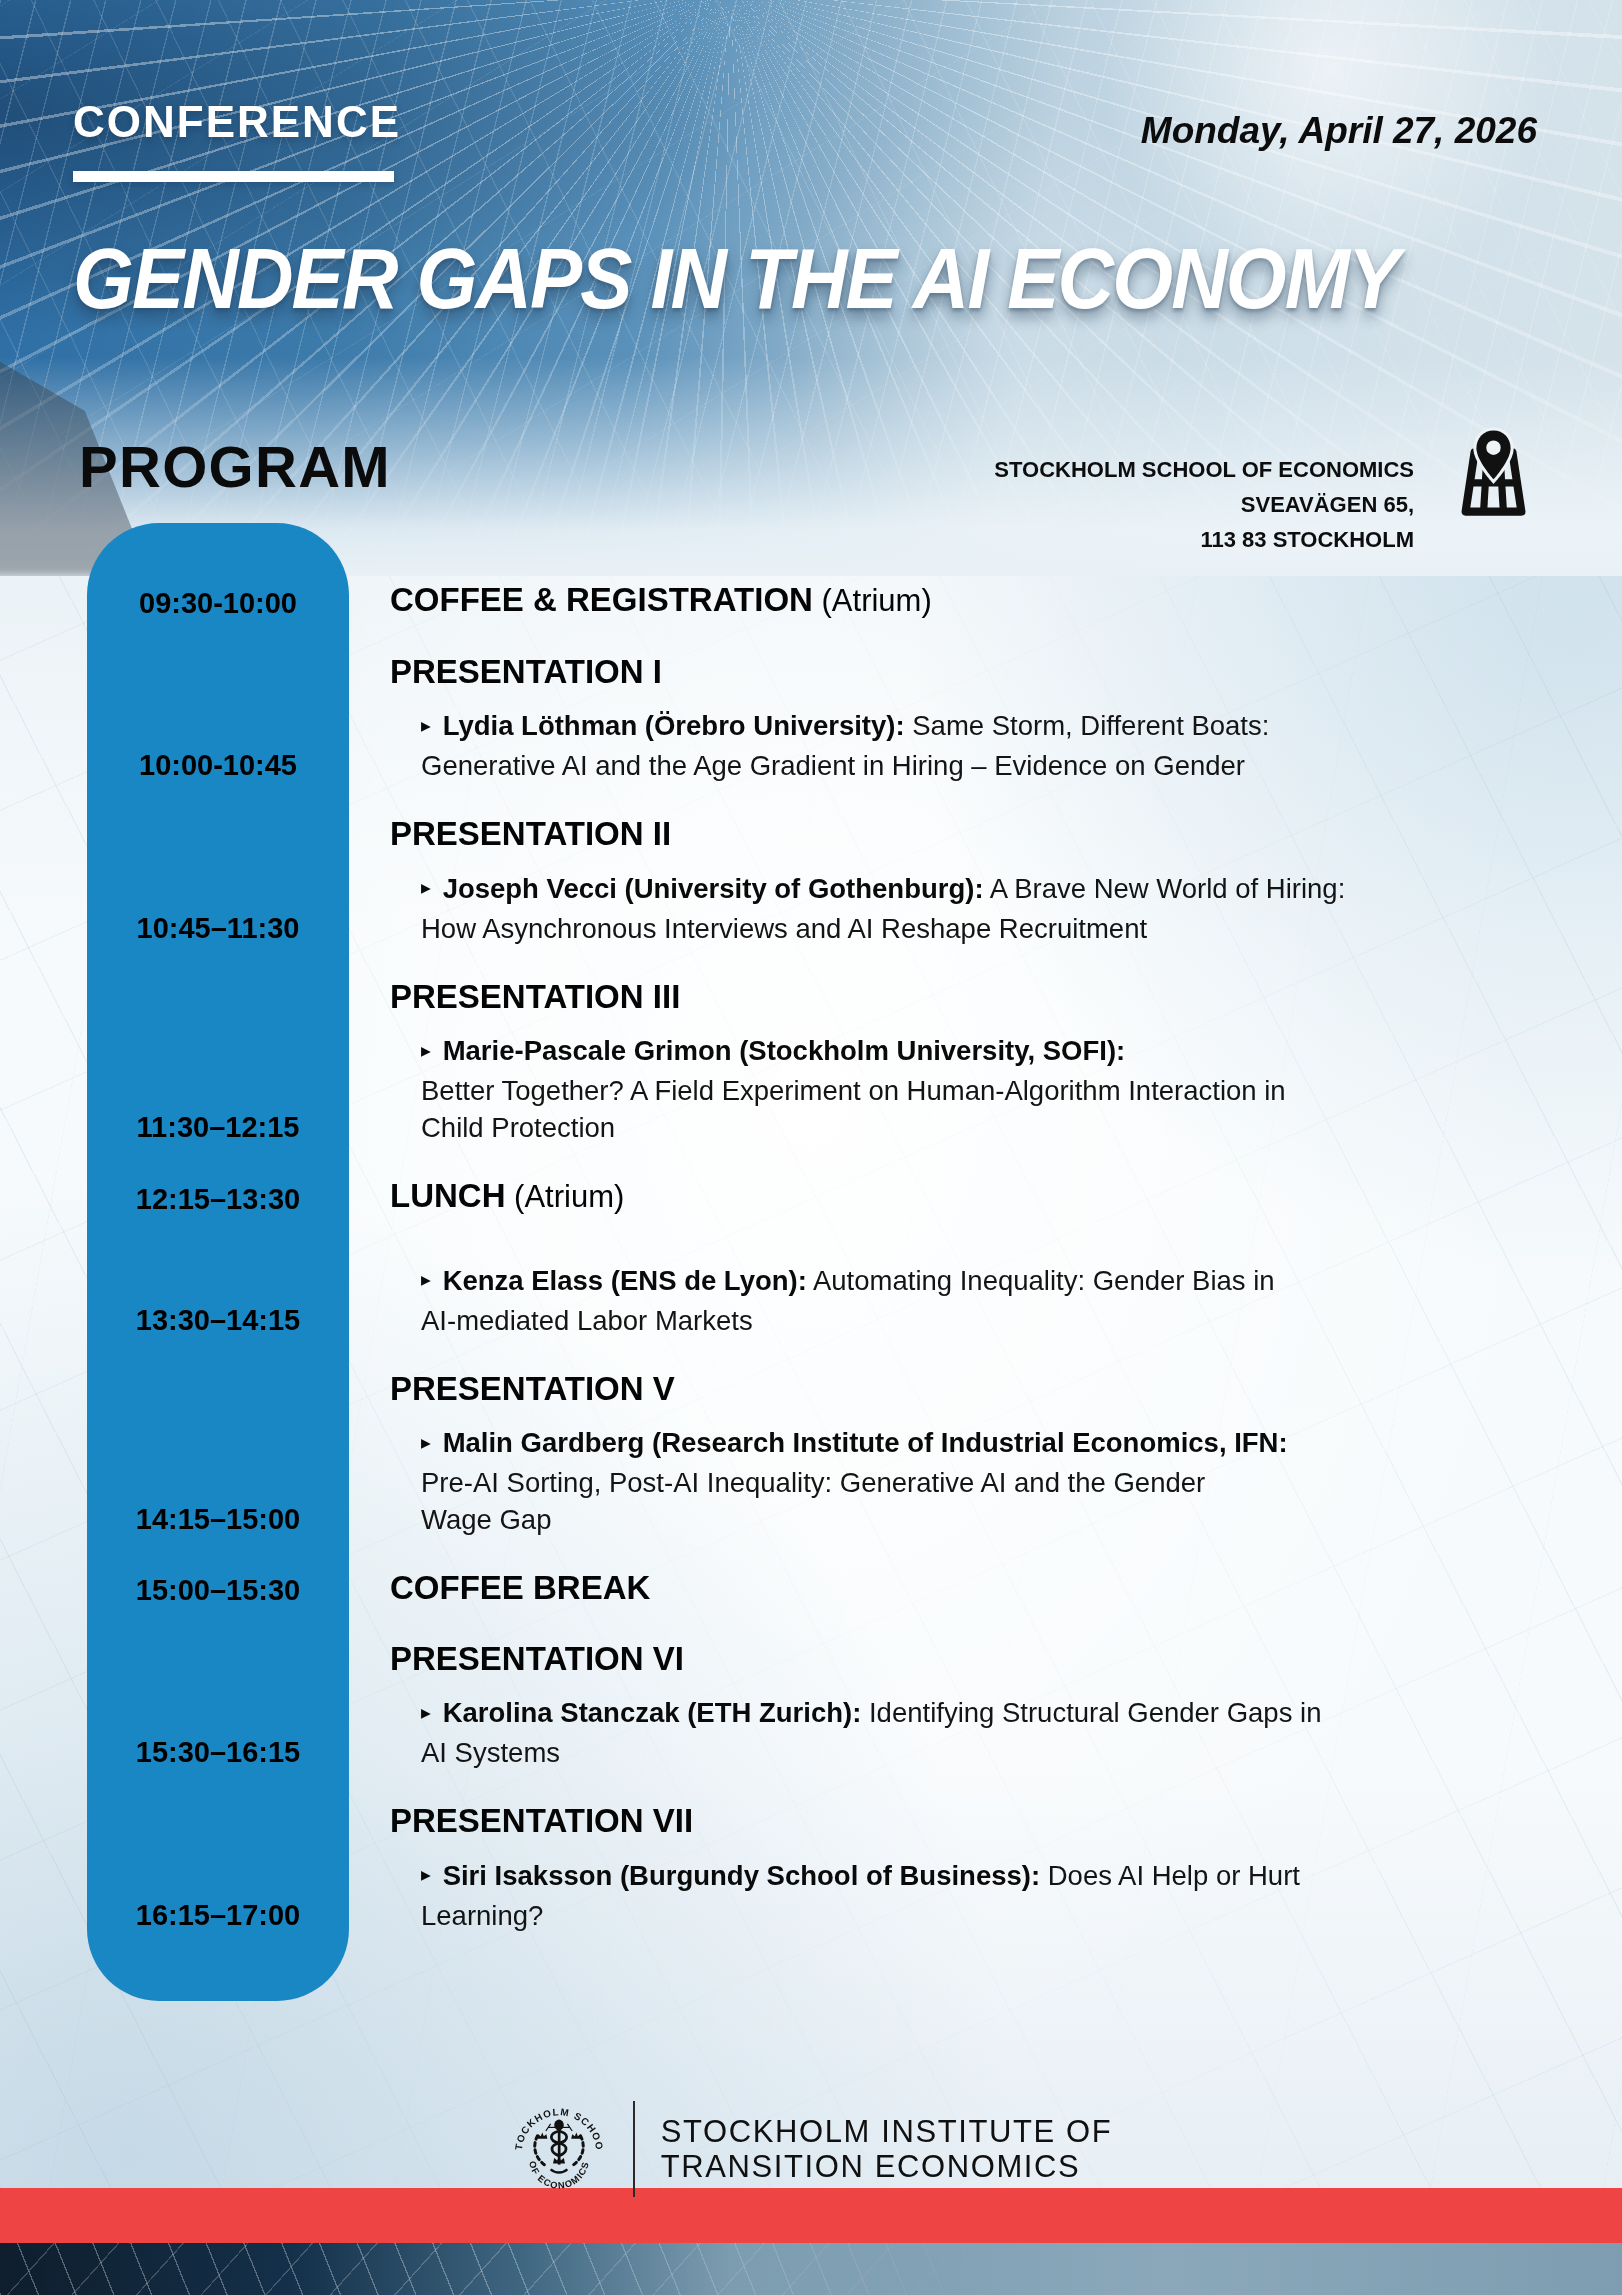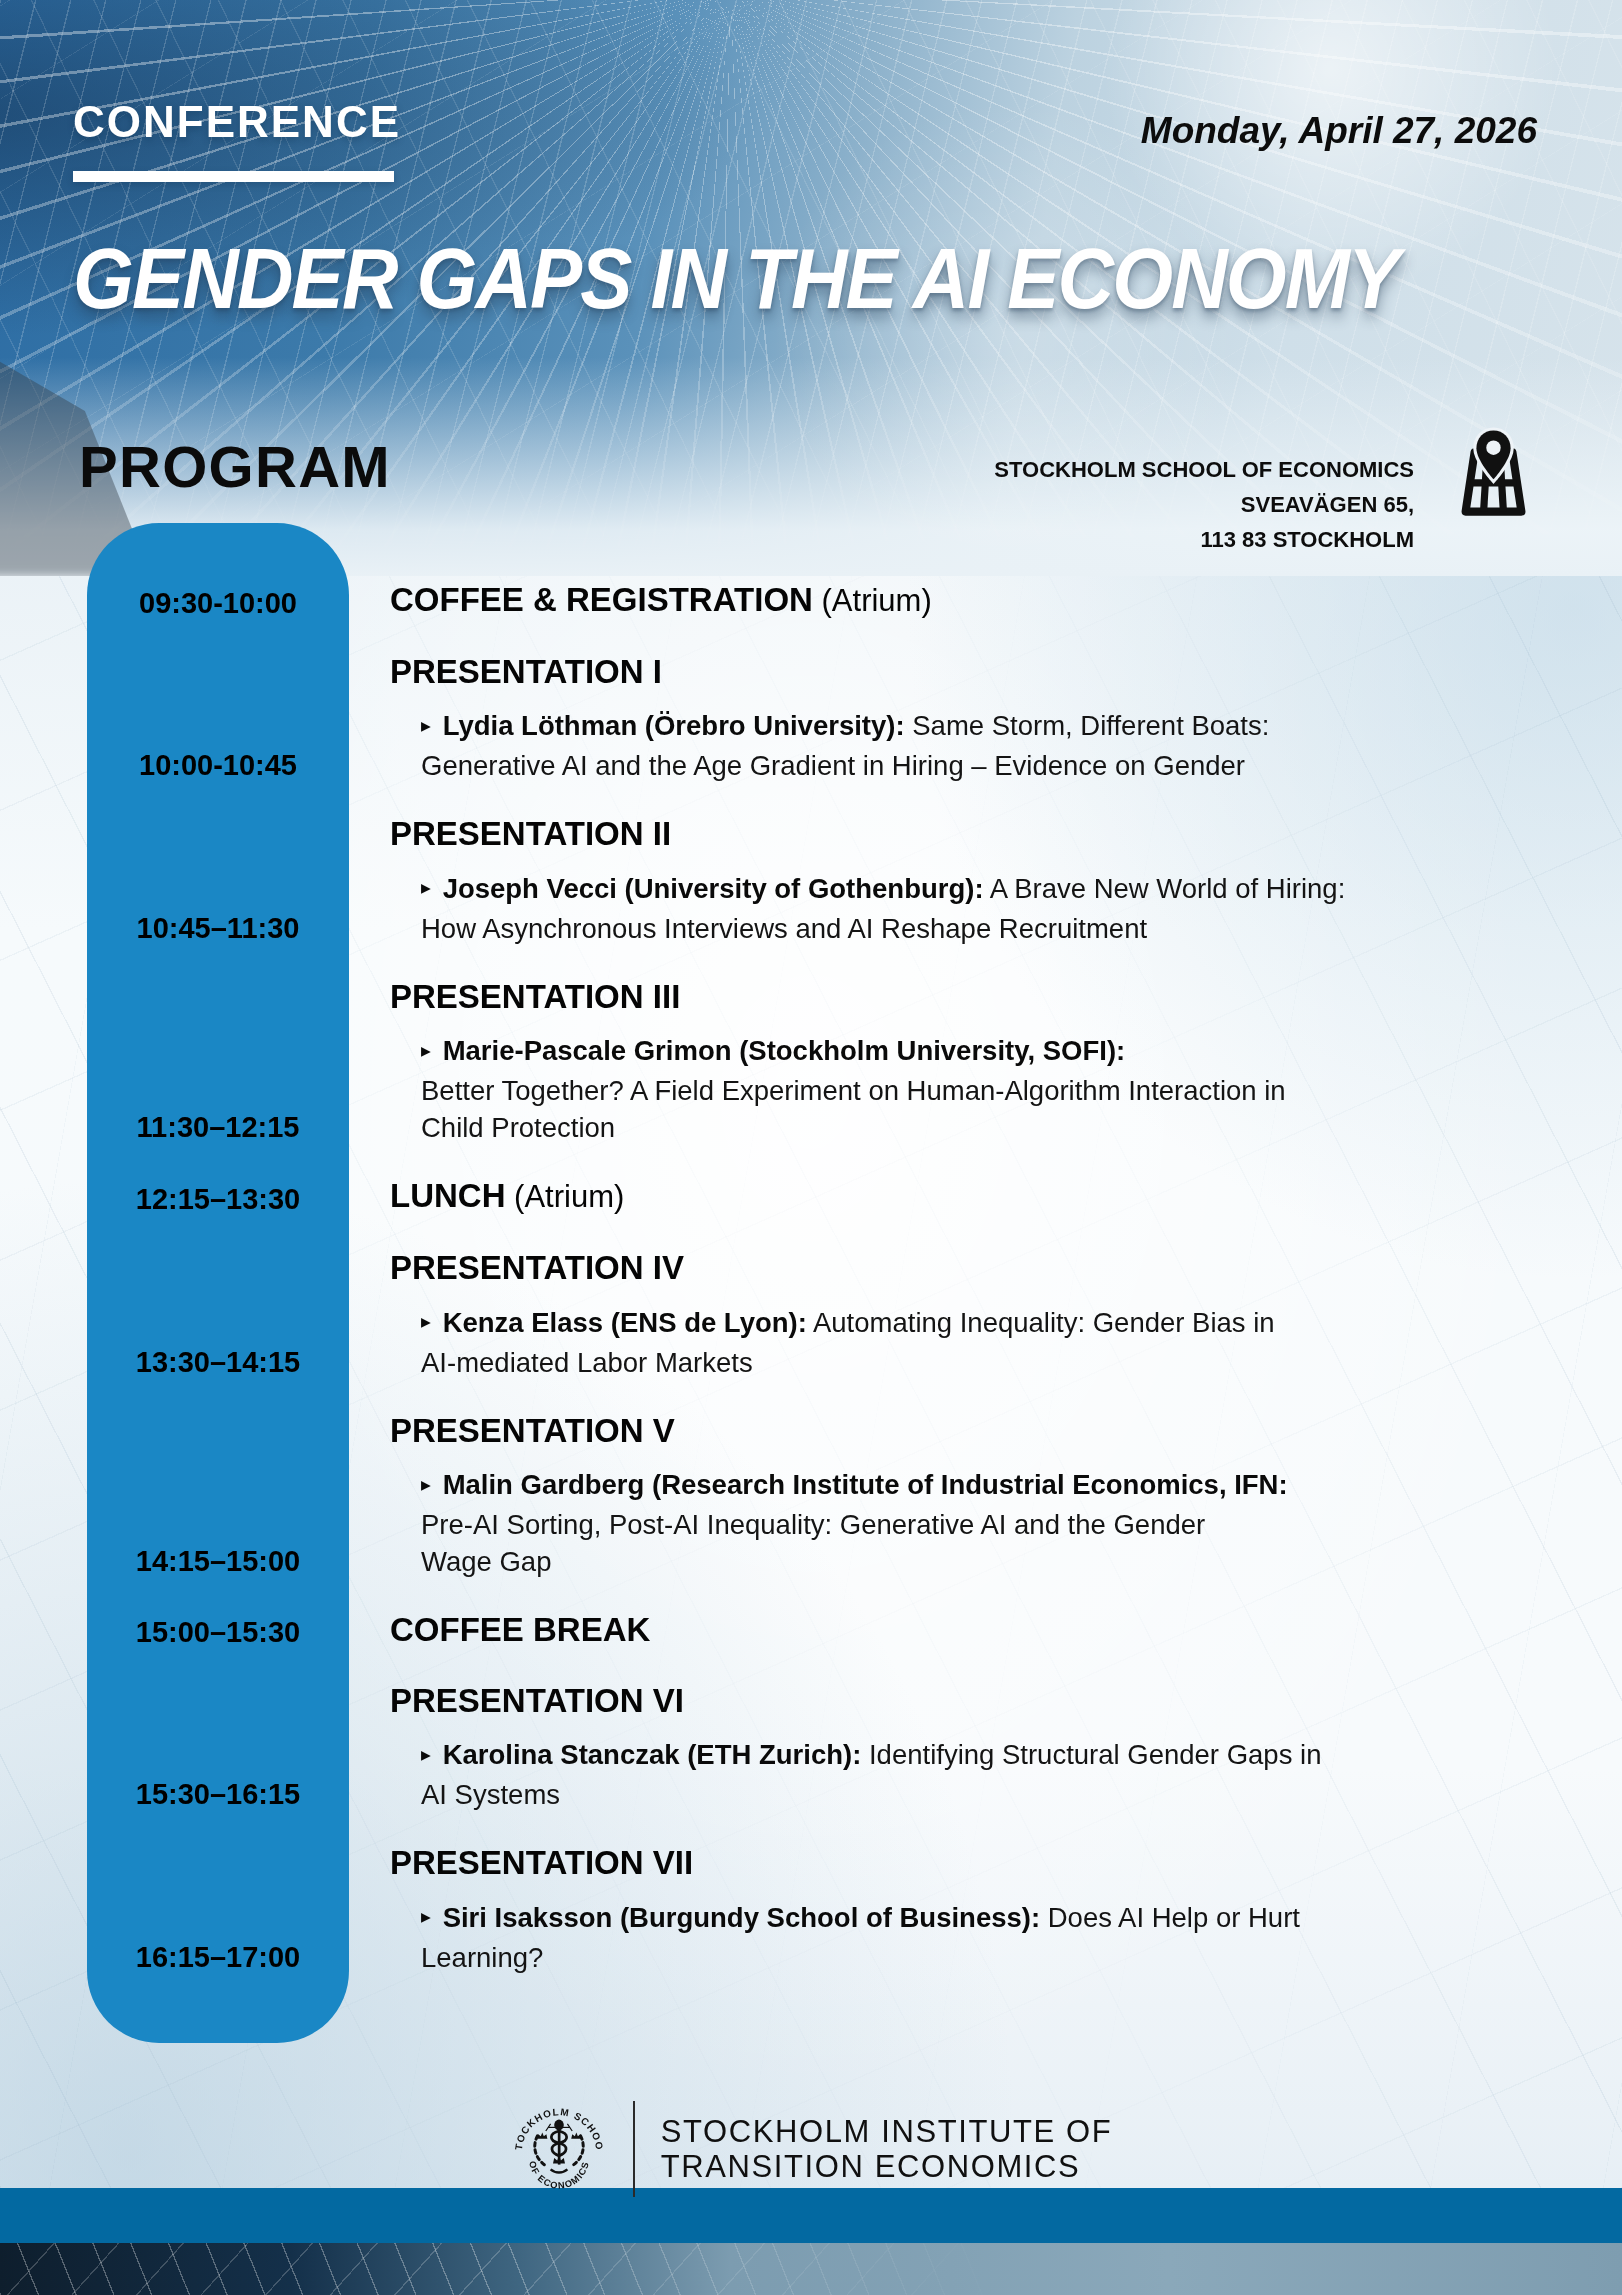--- a/index.html
+++ b/index.html
@@ -1,18 +1,18 @@
 <!DOCTYPE html>
 <html style="font-size:10.5px"><head>
 <meta charset="utf-8">
 <style>
   html,body{margin:0;padding:0;background:#ffffff;}
   .poster{
     position:relative;width:1623px;height:2295px;overflow:hidden;
-    background:#0369a1;font-family:"Liberation Sans",sans-serif;color:#0d0d0d;text-decoration:underline;
+    background:#ef4444;font-family:"Liberation Sans",sans-serif;color:#0d0d0d;text-decoration:underline;
   }
   
   .bg-main{
     position:absolute;top:510px;left:0;width:100%;height:1678px;
     background:
       radial-gradient(ellipse at 8% 98%, rgba(168,198,217,0.55), rgba(168,198,217,0) 42%),
       radial-gradient(ellipse at 97% 6%, rgba(186,212,228,0.55), rgba(186,212,228,0) 30%),
       radial-gradient(ellipse at 50% 35%, rgba(255,255,255,0.95), rgba(255,255,255,0) 65%),
       linear-gradient(180deg,#e9f1f6 0%,#f6fafc 25%,#f7fafc 75%,#e7eff5 100%);
   }
@@ -203,21 +203,20 @@
     <div class="session-time">12:15–13:30</div>
     <div class="session-body">
       <div class="session-title"><span class="title-text">LUNCH</span><span class="suffix">&nbsp;(Atrium)</span></div>
 
     </div>
   </div>
 
   <div class="session">
     <div class="session-time">13:30–14:15</div>
     <div class="session-body">
-      <div class="session-title"><span class="title-text">PRESENTATION IV</span></div>
       <div class="session-detail"><span class="bullet">▸</span><span class="speaker">Kenza Elass (ENS de Lyon):</span><span class="talk"> Automating Inequality: Gender Bias in
 AI-mediated Labor Markets</span></div>
     </div>
   </div>
 
   <div class="session">
     <div class="session-time">14:15–15:00</div>
     <div class="session-body">
       <div class="session-title"><span class="title-text">PRESENTATION V</span></div>
       <div class="session-detail"><span class="bullet">▸</span><span class="speaker">Malin Gardberg (Research Institute of Industrial Economics, IFN:</span><span class="talk">

